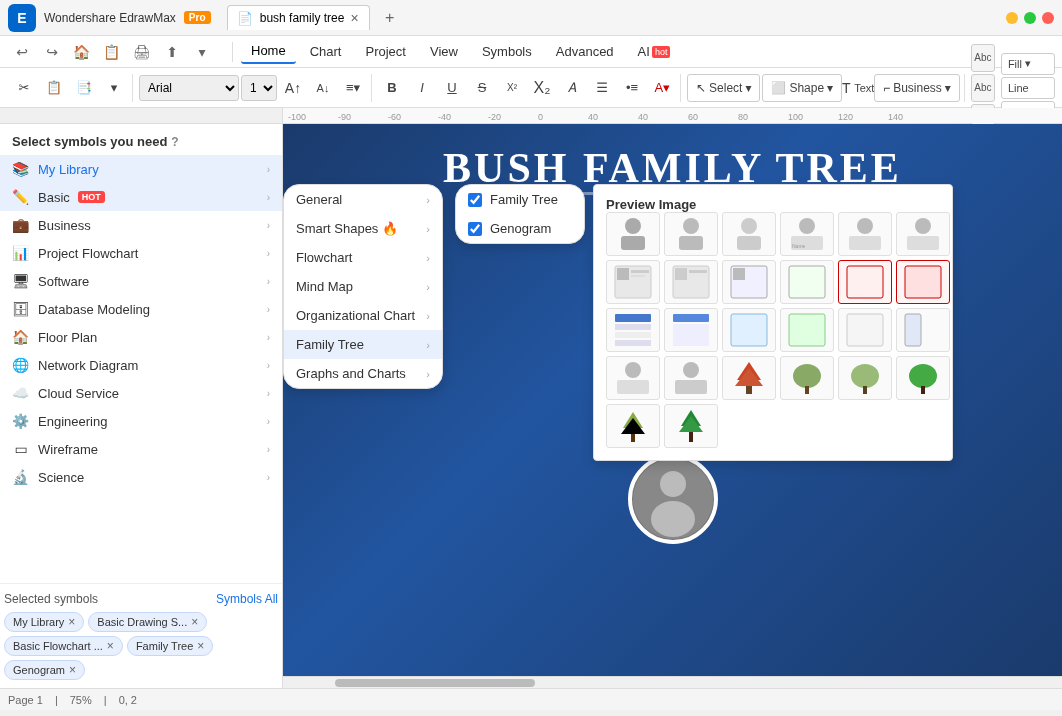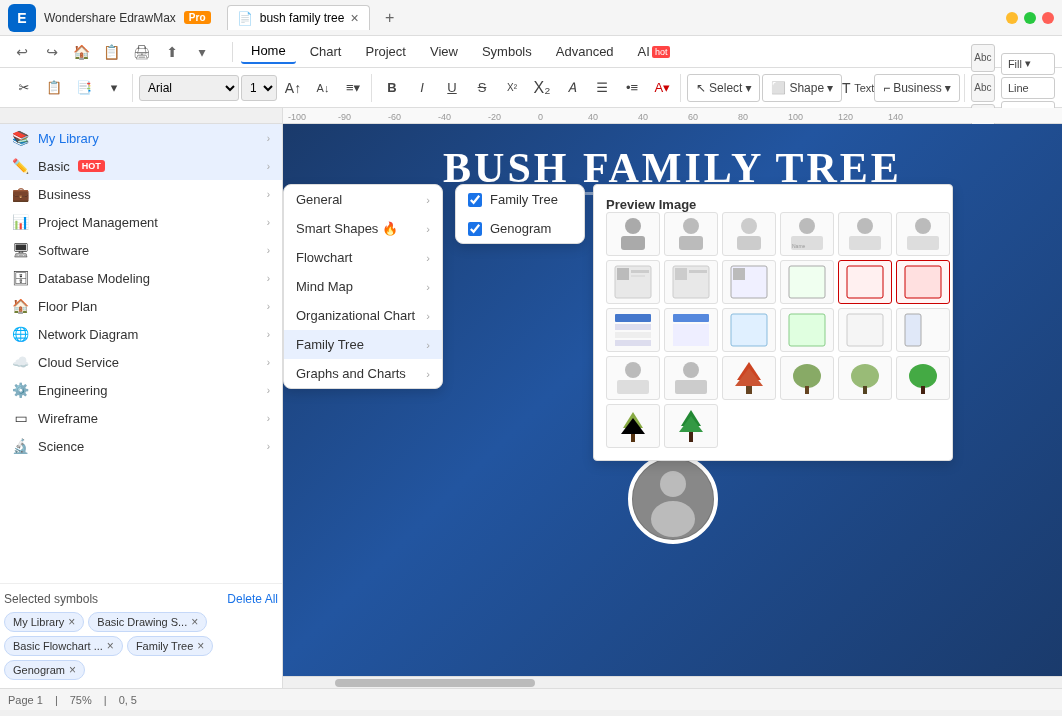--- a/index.html
+++ b/index.html
@@ -132,21 +132,21 @@
       position: absolute; top: 20px; left: 50%; transform: translateX(-50%);
       font-size: 42px; font-weight: 900; color: white; letter-spacing: 3px;
       text-transform: uppercase; font-family: serif; white-space: nowrap;
     }
     .canvas-underline {
       position: absolute; top: 68px; left: 50%; transform: translateX(-50%);
       width: 300px; height: 3px; background: linear-gradient(to right, transparent, white, transparent);
     }
     .context-menu {
       position: absolute; background: white; border: 1px solid #ddd;
-      border-radius: 8px; box-shadow: 0 4px 12px rgba(0,0,0,0.15);
+      border-radius: 16px; box-shadow: 0 4px 12px rgba(0,0,0,0.15);
       z-index: 100; min-width: 160px;
     }
     .context-menu-item {
       display: flex; align-items: center; padding: 7px 12px;
       cursor: pointer; font-size: 13px; color: #333; white-space: nowrap;
     }
     .context-menu-item.active { background: #e8f0fe; }
     .menu-arrow { margin-left: auto; color: #aaa; font-size: 11px; }
 
     
@@ -343,40 +343,44 @@
         <text x="555" y="12">120</text>
         <text x="605" y="12">140</text>
       </g>
     </svg>
   </div>
 </div>
 
 <div class="main-area">
 
   <div class="sidebar">
+    <div class="sidebar-header">
+      <span>Select symbols you need</span>
+      <span class="sidebar-help">?</span>
+    </div>
 
     <div class="sidebar-item active">
       <span class="sidebar-icon">📚</span>
       <span>My Library</span>
       <span class="sidebar-arrow">›</span>
     </div>
     <div class="sidebar-item" style="background:#e8f0fe;">
       <span class="sidebar-icon">✏️</span>
       <span>Basic</span>
       <span class="hot-badge">HOT</span>
       <span class="sidebar-arrow">›</span>
     </div>
     <div class="sidebar-item">
       <span class="sidebar-icon">💼</span>
       <span>Business</span>
       <span class="sidebar-arrow">›</span>
     </div>
     <div class="sidebar-item">
       <span class="sidebar-icon">📊</span>
-      <span>Project Management</span>
+      <span>Project Flowchart</span>
       <span class="sidebar-arrow">›</span>
     </div>
     <div class="sidebar-item">
       <span class="sidebar-icon">🖥</span>
       <span>Software</span>
       <span class="sidebar-arrow">›</span>
     </div>
     <div class="sidebar-item">
       <span class="sidebar-icon">🗄</span>
       <span>Database Modeling</span>
@@ -409,21 +413,21 @@
     </div>
     <div class="sidebar-item">
       <span class="sidebar-icon">🔬</span>
       <span>Science</span>
       <span class="sidebar-arrow">›</span>
     </div>
 
     <div class="selected-symbols" style="margin-top:auto;">
       <div class="selected-symbols-header">
         <span>Selected symbols</span>
-        <span class="delete-all">Delete All</span>
+        <span class="delete-all">Symbols All</span>
       </div>
       <div class="symbol-tags">
         <div class="symbol-tag">
           <span>My Library</span>
           <span class="tag-close">×</span>
         </div>
         <div class="symbol-tag">
           <span>Basic Drawing S...</span>
           <span class="tag-close">×</span>
         </div>
@@ -685,14 +689,14 @@
       <div class="scroll-thumb"></div>
     </div>
   </div>
 </div>
 
 <div class="status-bar">
   <span>Page 1</span>
   <span>|</span>
   <span>75%</span>
   <span>|</span>
-  <span>0, 5</span>
+  <span>0, 2</span>
 </div>
 
 </body></html>

